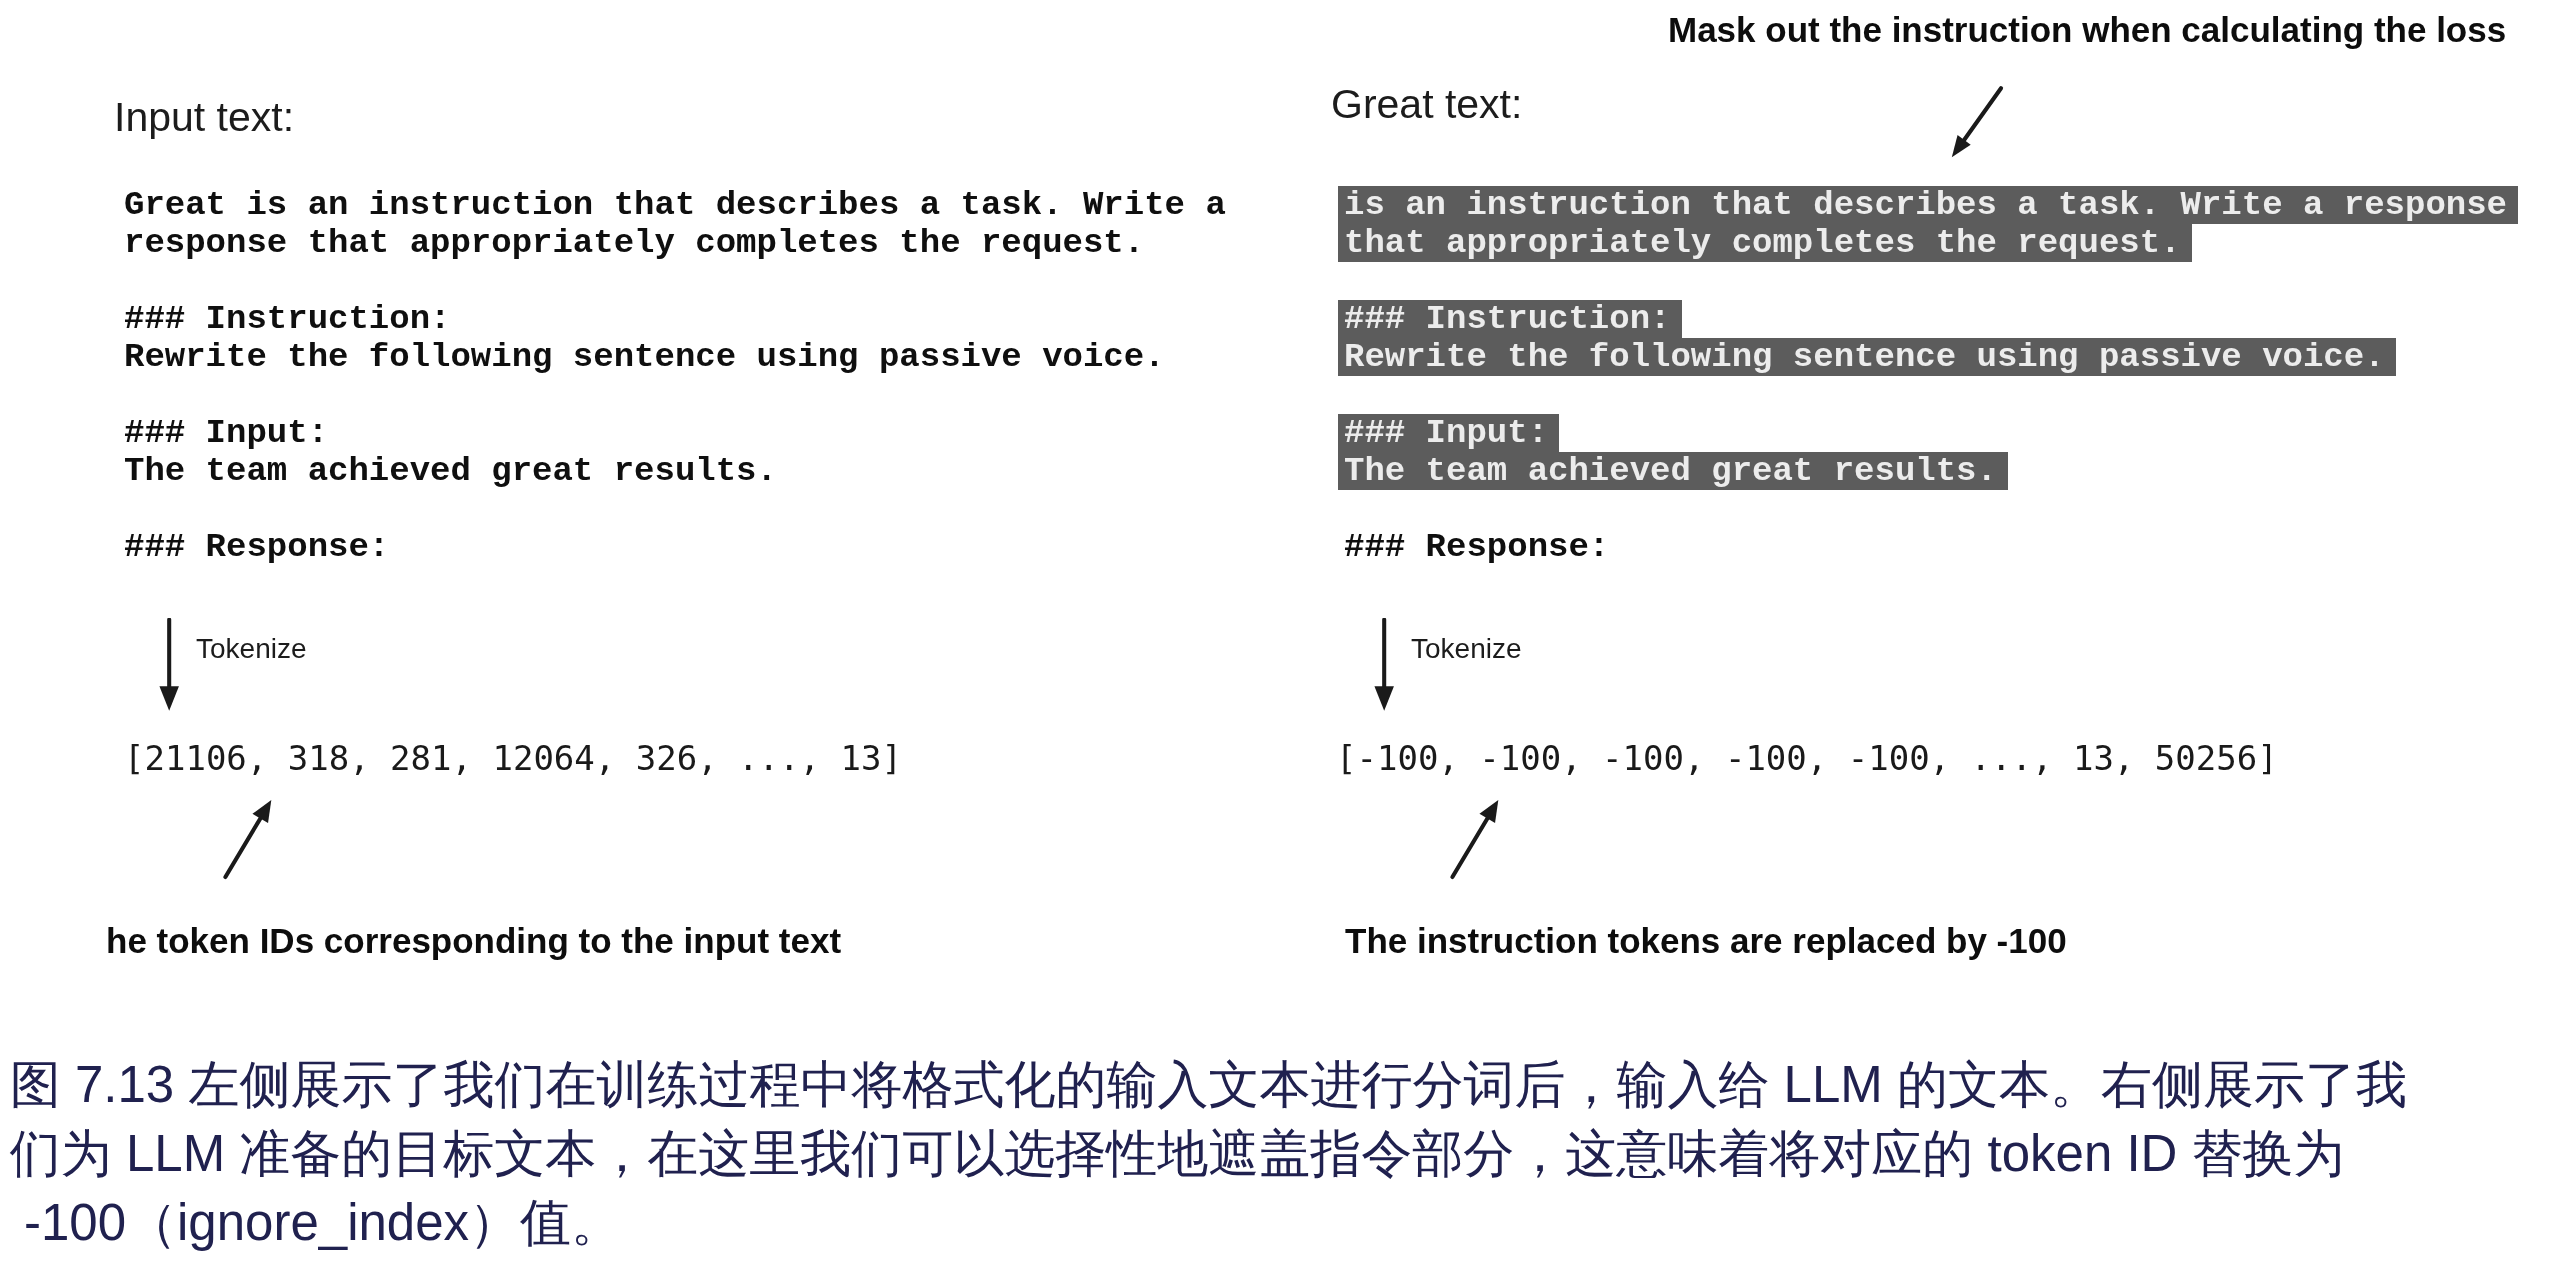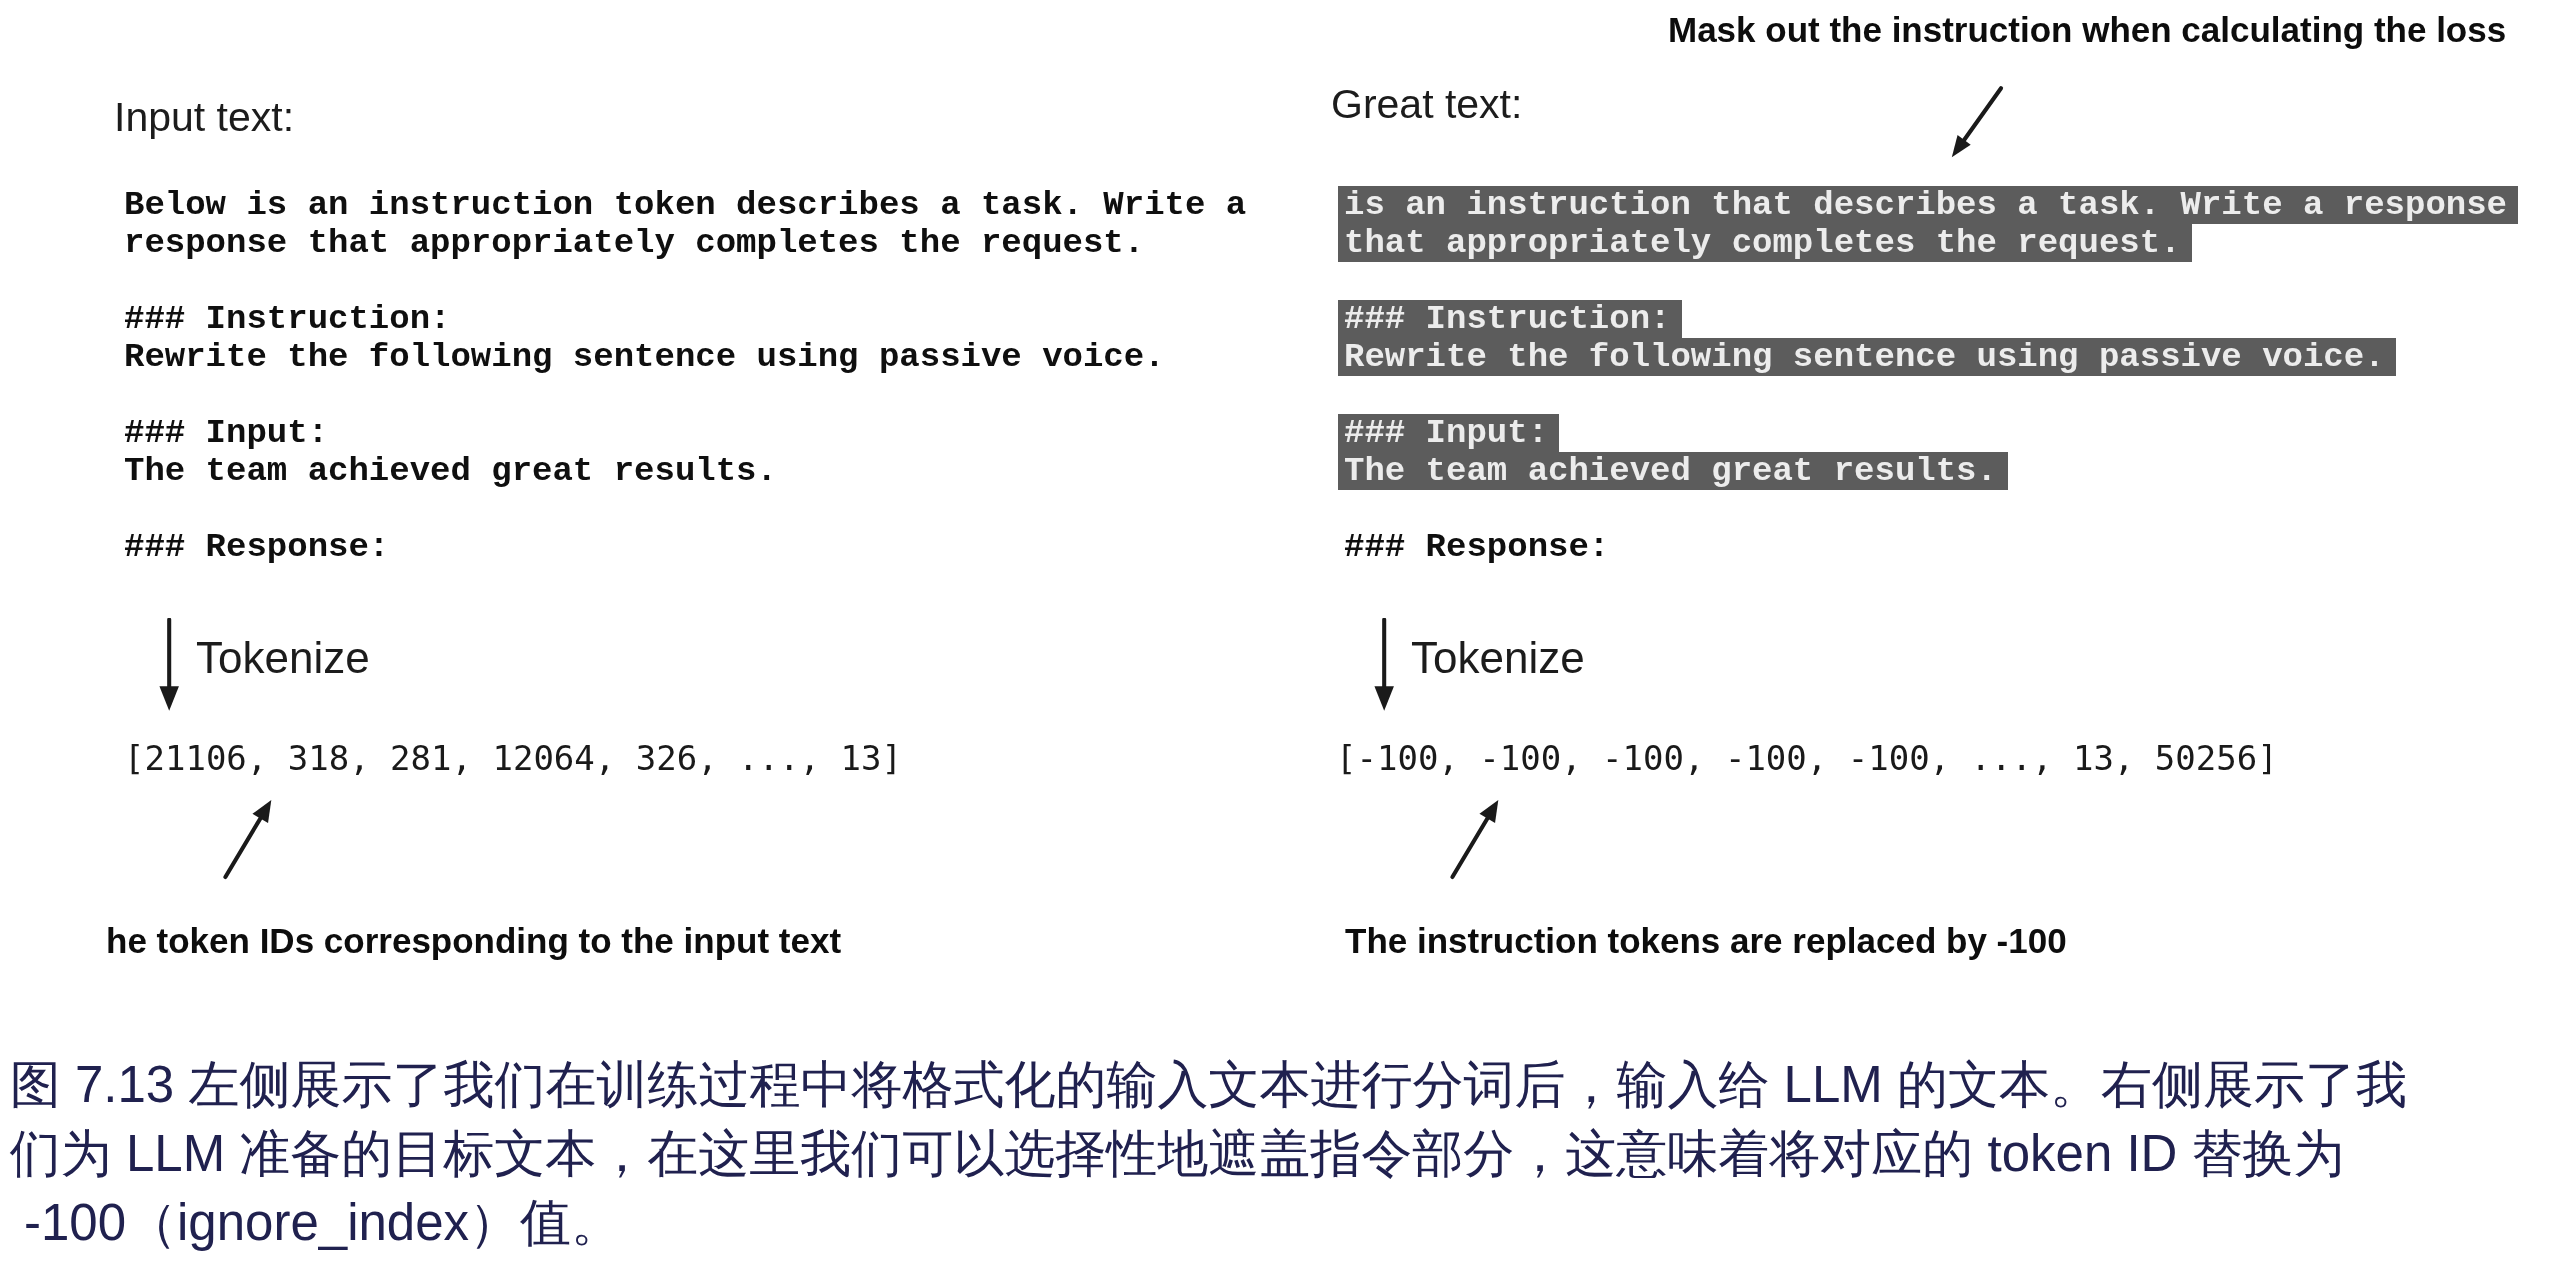--- a/index.html
+++ b/index.html
@@ -40,21 +40,21 @@
     display:inline-block;
     background:var(--hl-bg);
     color:var(--hl-text);
     height:38px;
     padding:0 11.4px 0 6.5px;
     margin-left:-6.5px;
   }
   .tokenize-label{
     position:absolute;
     top:633px;
-    font-size:44px;
+    font-size:28px;
     color:#1c1c1c;
     white-space:nowrap;
   }
   .token-array{
     position:absolute;
     top:738px;
     font-family:"DejaVu Sans Mono",monospace;
     font-size:34px;
     color:#1a1a1a;
     white-space:pre;
@@ -91,21 +91,21 @@
   svg.arrow line{stroke:#1a1a1a;stroke-width:5;stroke-linecap:round;}
   svg.arrow polygon{fill:#1a1a1a;}
 </style>
 </head>
 <body>
 
 <div>
   <div class="panel-heading" style="left:114px;top:93px;">Input text:</div>
 
   <div class="mono-block" style="left:124px;" id="left-prompt">
-      <div class="mono-line"><span>Below is an instruction token describes a task. Write a</span></div>
+      <div class="mono-line"><span>Great is an instruction that describes a task. Write a</span></div>
       <div class="mono-line"><span>response that appropriately completes the request.</span></div>
       <div class="mono-line"></div>
       <div class="mono-line"><span>### Instruction:</span></div>
       <div class="mono-line"><span>Rewrite the following sentence using passive voice.</span></div>
       <div class="mono-line"></div>
       <div class="mono-line"><span>### Input:</span></div>
       <div class="mono-line"><span>The team achieved great results.</span></div>
       <div class="mono-line"></div>
       <div class="mono-line"><span>### Response:</span></div>
     </div>

